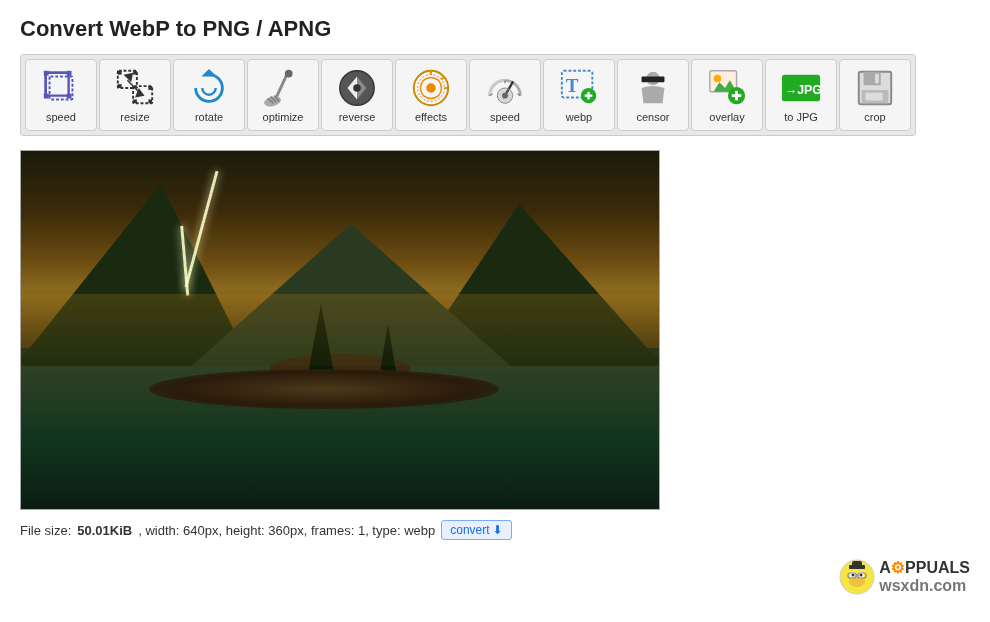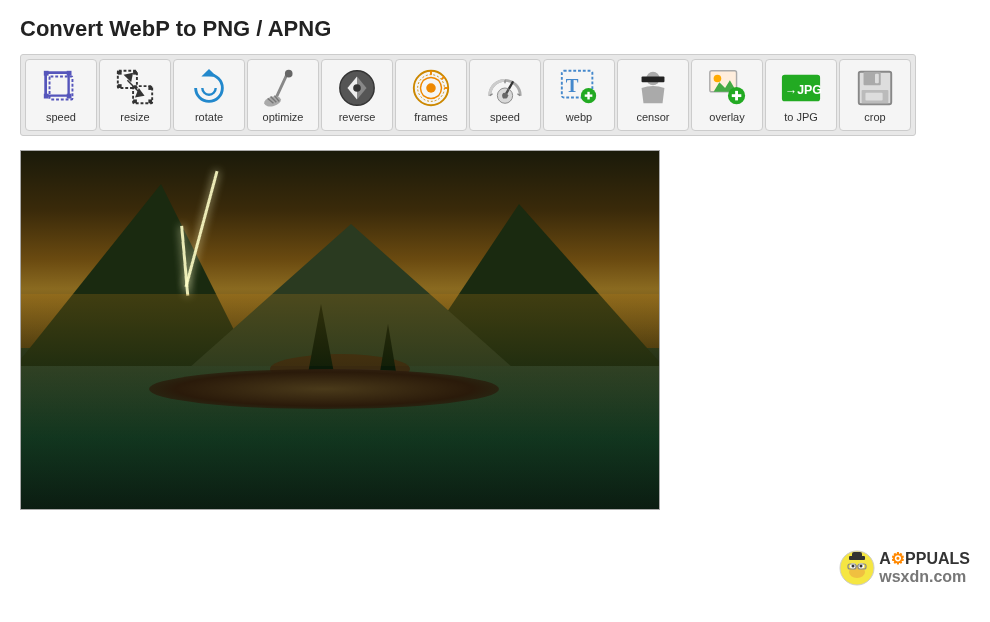--- a/index.html
+++ b/index.html
@@ -230,21 +230,21 @@
       padding: 10px 20px;
       font-size: 14px;
       border-radius: 3px;
       cursor: pointer;
       font-weight: bold;
       outline: 3px solid #e53935;
       outline-offset: 2px;
     }
     .watermark {
       position: absolute;
-      bottom: 36px;
+      bottom: 27px;
       right: 20px;
       display: flex;
       align-items: center;
       gap: 4px;
       font-size: 14px;
       color: #555;
       font-weight: bold;
     }
     .watermark-mascot {
       width: 36px;
@@ -348,21 +348,21 @@
           <ellipse cx="22" cy="22" rx="14" ry="14" fill="none" stroke="#cc8800" stroke-width="1" stroke-dasharray="2,2"></ellipse>
 
           <path d="M14 14 Q22 8 30 14 Q36 22 30 30 Q22 36 14 30 Q8 22 14 14Z" fill="none" stroke="#ee8800" stroke-width="1.5"></path>
           <circle cx="22" cy="22" r="5" fill="#ee8800"></circle>
 
           <line x1="22" y1="4" x2="22" y2="8" stroke="#ee8800" stroke-width="2"></line>
           <line x1="36" y1="10" x2="33" y2="13" stroke="#ee8800" stroke-width="2"></line>
           <line x1="40" y1="22" x2="36" y2="22" stroke="#ee8800" stroke-width="2"></line>
         </svg>
       </div>
-      <span class="tool-label">frames</span>
+      <span class="tool-label">effects</span>
     </div>
 
     <div class="tool-btn">
       <div class="tool-icon svg-icon">
         <svg viewBox="0 0 44 44" xmlns="http://www.w3.org/2000/svg">
 
           <path d="M6 30 A16 16 0 0 1 38 30" fill="none" stroke="#aaa" stroke-width="3"></path>
           <path d="M6 30 A16 16 0 0 1 22 14" fill="none" stroke="#ccc" stroke-width="3"></path>
           <line x1="22" y1="30" x2="30" y2="16" stroke="#333" stroke-width="2.5" stroke-linecap="round"></line>
           <circle cx="22" cy="30" r="3" fill="#555"></circle>
@@ -460,20 +460,29 @@
     <div class="tree1"></div>
     <div class="tree2"></div>
     <div class="lightning"></div>
     <div class="rocks"></div>
     <div class="foreground-rocks"></div>
 
     <div style="position:absolute;top:40%;left:0;right:0;height:20%;background:linear-gradient(180deg,rgba(180,120,20,0.25) 0%,rgba(100,80,10,0.1) 100%);"></div>
   </div>
 
   
+  <div class="file-info">
+    <span>File size: </span>
+    <strong>50.01KiB</strong>
+    <span>, width: 640px, height: 360px, frames: 1, type: webp</span>
+    <a class="convert-link">
+      <span>convert</span>
+      <span>⬇</span>
+    </a>
+  </div>
 
   
 
   
   <div class="watermark">
     <svg class="watermark-mascot" viewBox="0 0 36 36" xmlns="http://www.w3.org/2000/svg">
       <circle cx="18" cy="18" r="17" fill="#f5e642" stroke="#ccc" stroke-width="1"></circle>
       <ellipse cx="18" cy="22" rx="8" ry="6" fill="#f0c040"></ellipse>
 
       <circle cx="14" cy="16" r="3" fill="#fff"></circle>

